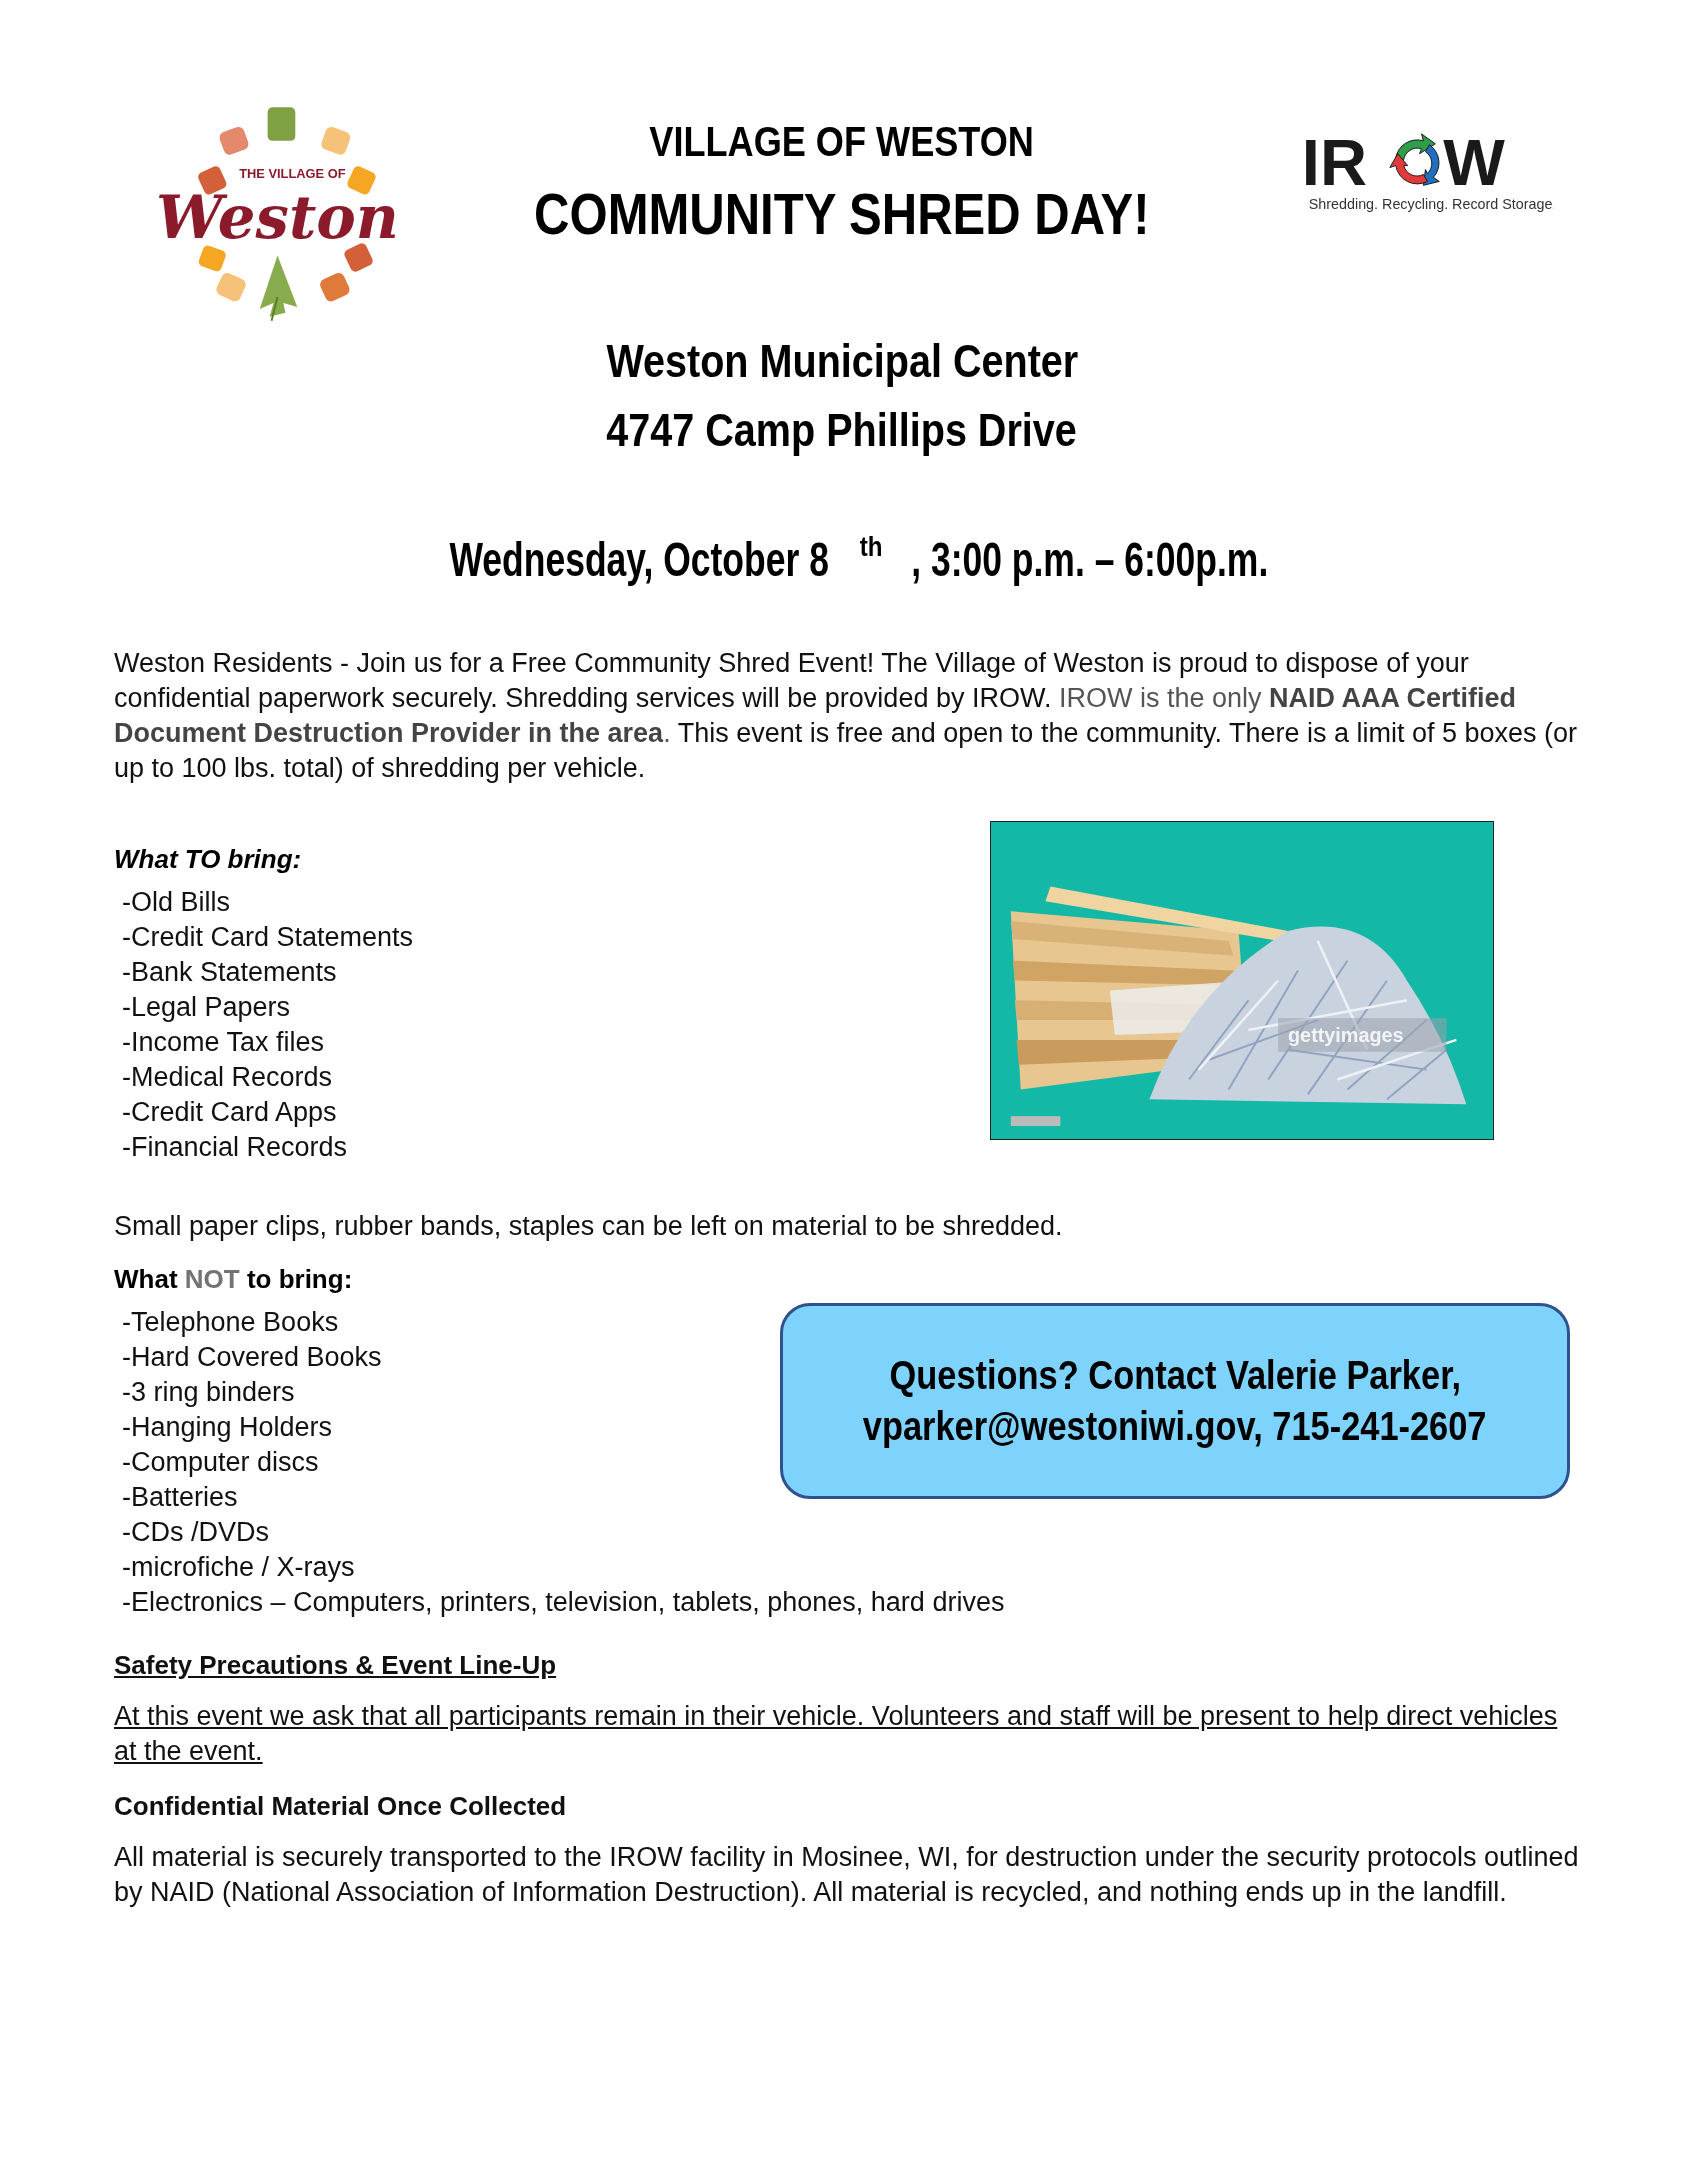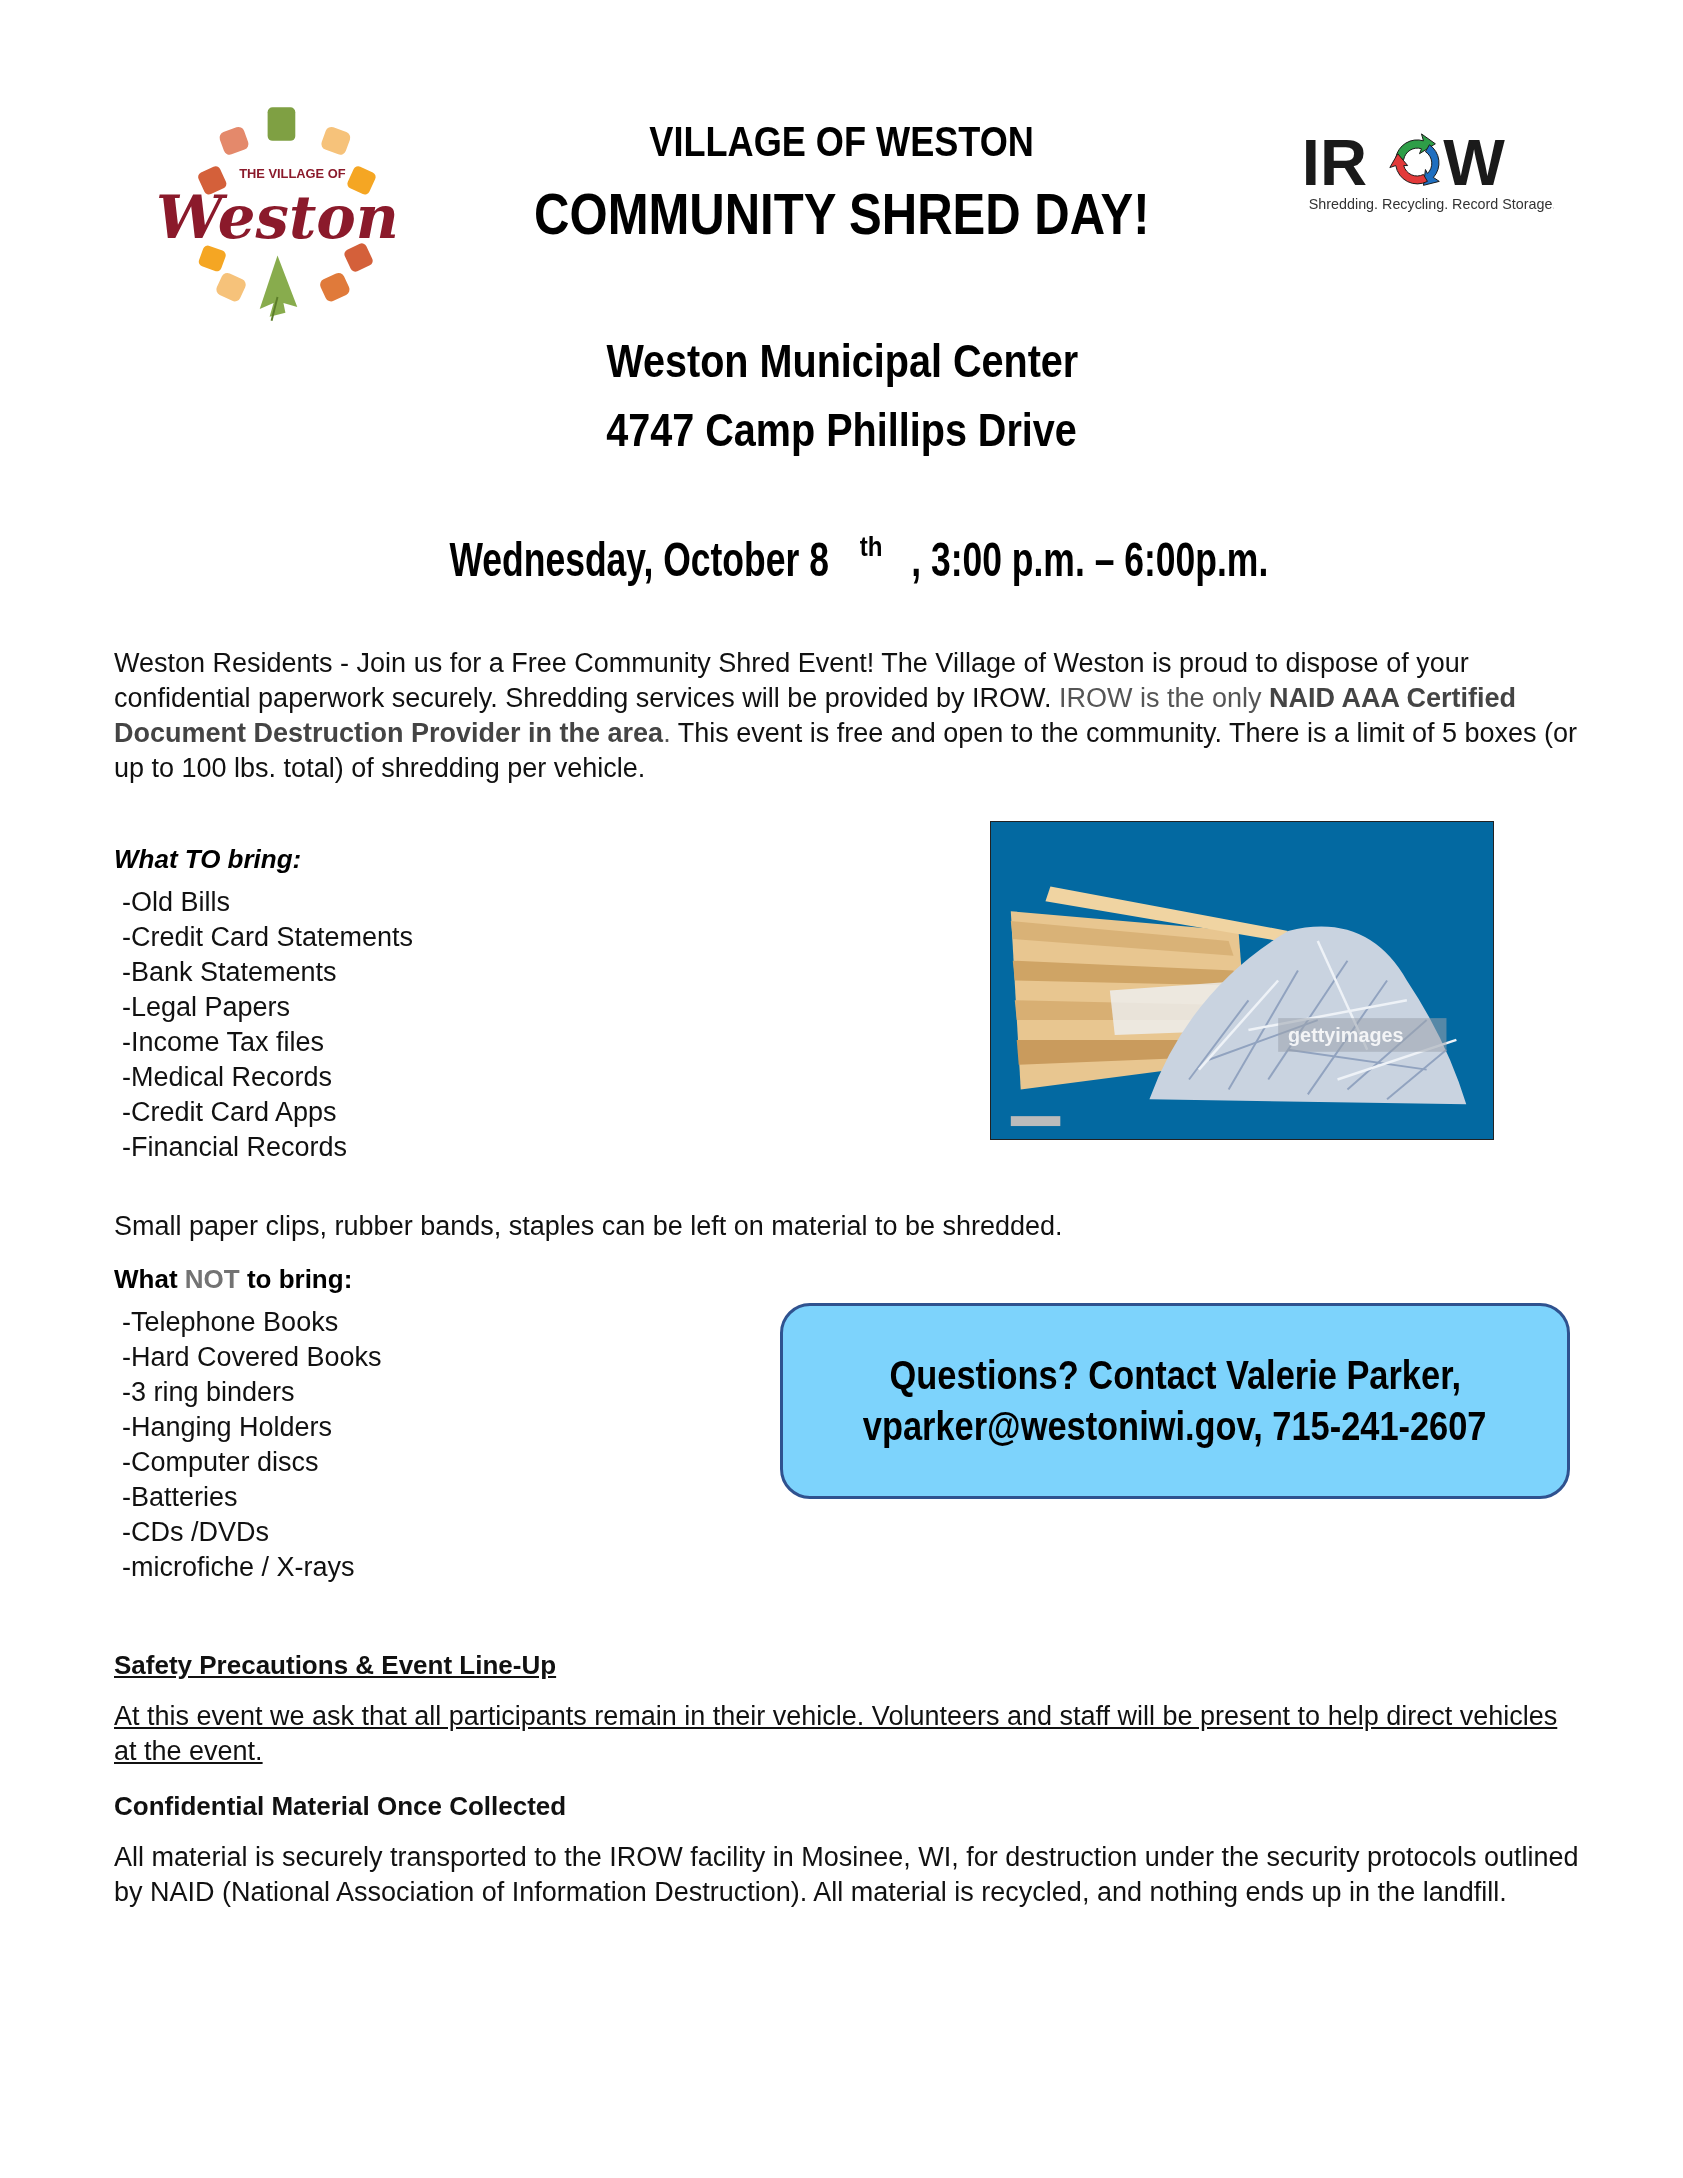--- a/index.html
+++ b/index.html
@@ -29,21 +29,21 @@
   #intro .bold-gray { color: #444; font-weight: bold; }
 
   .section-head { font-weight: bold; font-size: 26px; color: #000; }
   .list { margin: 8px; padding: 0; list-style: none; }
   .list li { font-size: 27px; line-height: 35px; }
 
   #bring-section { left: 114px; top: 842px; width: 693px; }
   #bring-section .section-head { line-height: 35px; font-style: italic; }
 
   #shred-photo { left: 990px; top: 821px; width: 502px; height: 317px;
-                 border: 1.5px solid #222; background: #0369a1; overflow: hidden; }
+                 border: 1.5px solid #222; background: #14b8a6; overflow: hidden; }
 
   #clips-note { left: 114px; top: 1193px; width: 1287px; }
 
   #not-section { left: 114px; top: 1262px; width: 1287px; }
   #not-section .section-head { line-height: 35px; }
   #not-section .red { color: #737373; }
 
   #contact-box { left: 780px; top: 1303px; width: 790px; height: 196px;
                  background: #7dd3fc; border: 3px solid #2f528f; border-radius: 30px;
                  box-sizing: border-box; display: flex; flex-direction: column;
@@ -158,20 +158,21 @@
   <div class="section-head"><span>What </span><span class="red">NOT</span><span> to bring:</span></div>
   <ul class="list">
     <li>-Telephone Books</li>
     <li>-Hard Covered Books</li>
     <li>-3 ring binders</li>
     <li>-Hanging Holders</li>
     <li>-Computer discs</li>
     <li>-Batteries</li>
     <li>-CDs /DVDs</li>
     <li>-microfiche / X-rays</li>
+    <li>-Electronics – Computers, printers, television, tablets, phones, hard drives</li>
   </ul>
 </div>
 
 <div id="contact-box" class="abs">
   <div>Questions?  Contact Valerie Parker,</div>
   <div>vparker@westoniwi.gov, 715-241-2607</div>
 </div>
 
 <div id="safety-section" class="abs">
   <div class="sub-head">Safety Precautions &amp; Event Line-Up</div>

